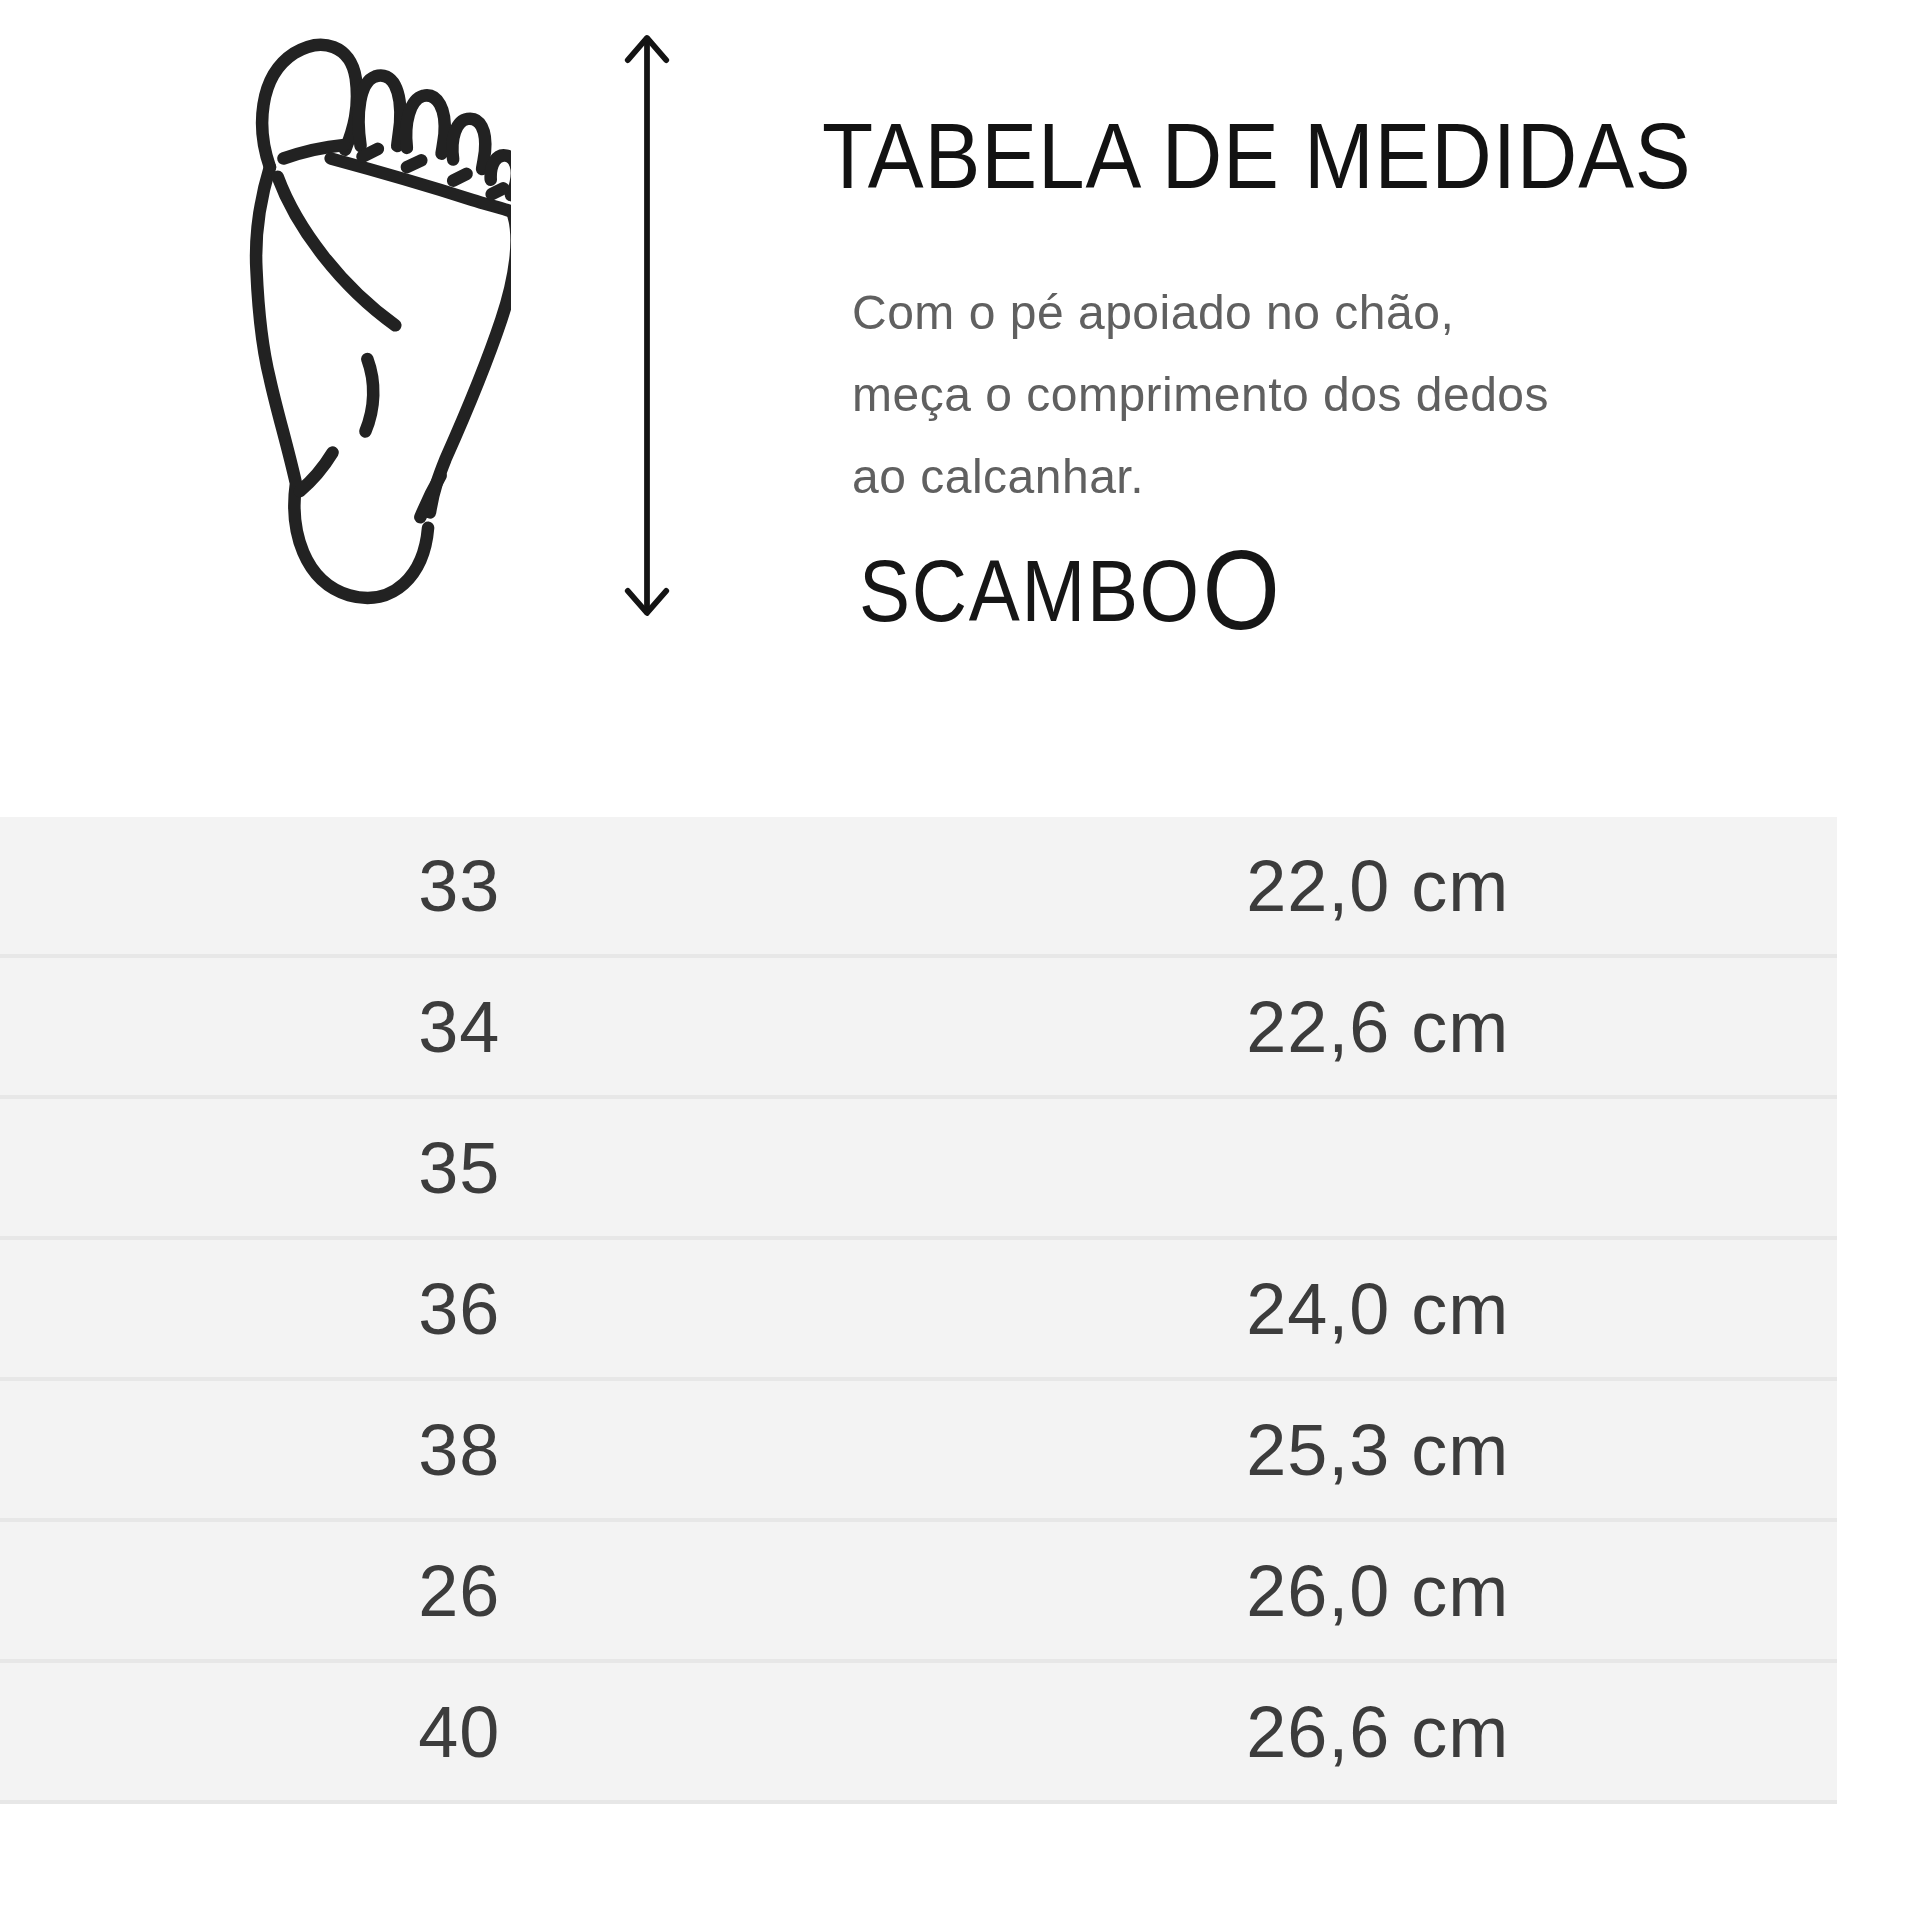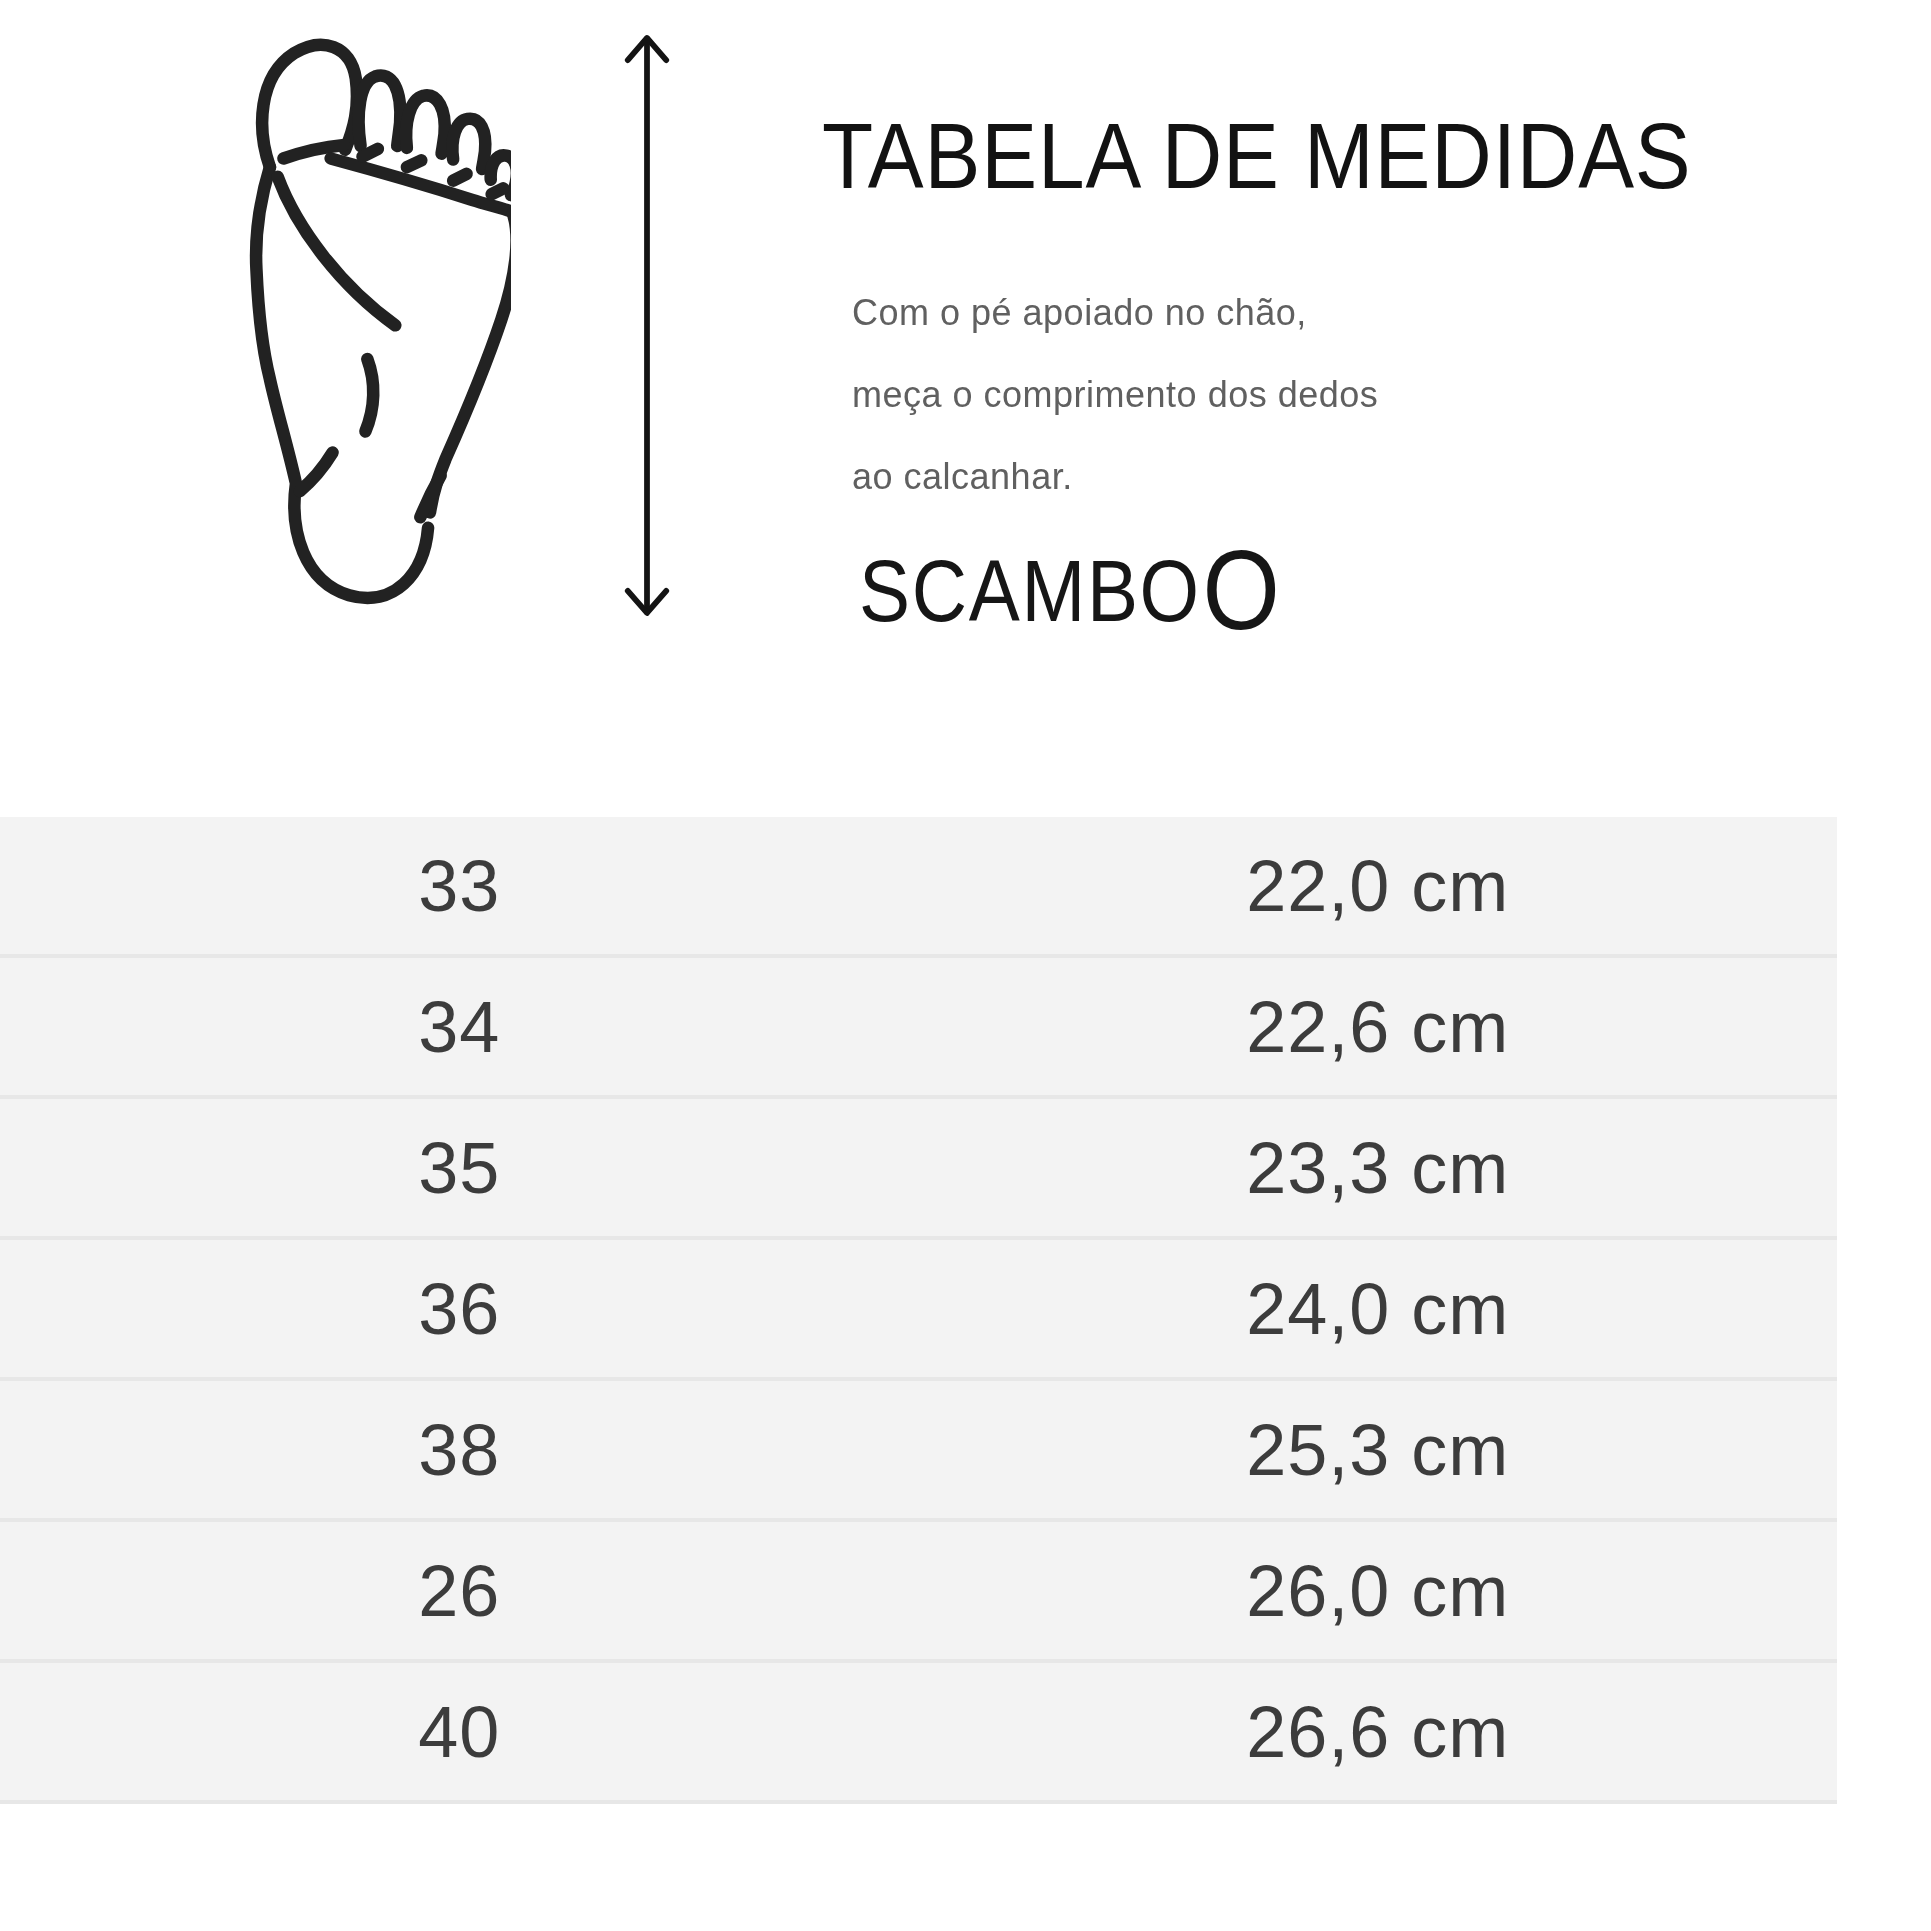--- a/index.html
+++ b/index.html
@@ -17,21 +17,21 @@
   
   .title{
     position:absolute;left:822px;top:97px;
     font-size:93px;font-weight:400;color:#121212;
     white-space:nowrap;letter-spacing:1px;
     transform:scaleX(0.9);transform-origin:0 0;
     line-height:1;
   }
   .instructions{
     position:absolute;left:852px;top:259px;
-    font-size:36px;line-height:82px;color:#606060;
+    font-size:48px;line-height:82px;color:#606060;
     letter-spacing:0.5px;
   }
   .brand{
     position:absolute;left:859px;top:521px;
     display:flex;align-items:center;
     font-size:87px;font-weight:400;color:#161616;
     letter-spacing:1.9px;white-space:nowrap;
     transform:scaleX(0.88);transform-origin:0 0;
     line-height:1;
   }
@@ -105,21 +105,20 @@
     <div class="t-row">
       <div class="t-cell">33</div>
       <div class="t-cell">22,0 cm</div>
     </div>
     <div class="t-row">
       <div class="t-cell">34</div>
       <div class="t-cell">22,6 cm</div>
     </div>
     <div class="t-row">
       <div class="t-cell">35</div>
-      <div class="t-cell">23,3 cm</div>
     </div>
     <div class="t-row">
       <div class="t-cell">36</div>
       <div class="t-cell">24,0 cm</div>
     </div>
     <div class="t-row">
       <div class="t-cell">38</div>
       <div class="t-cell">25,3 cm</div>
     </div>
     <div class="t-row">

